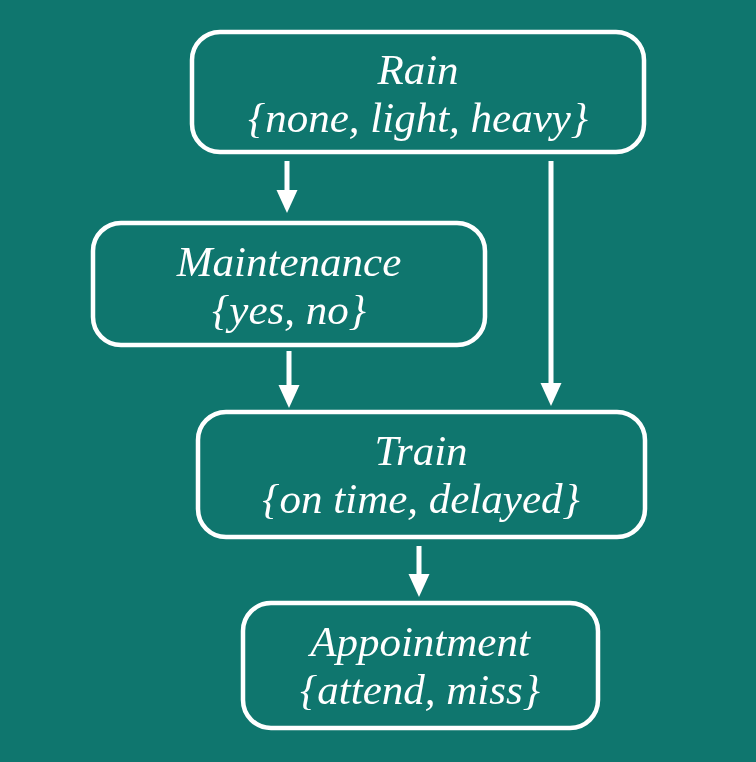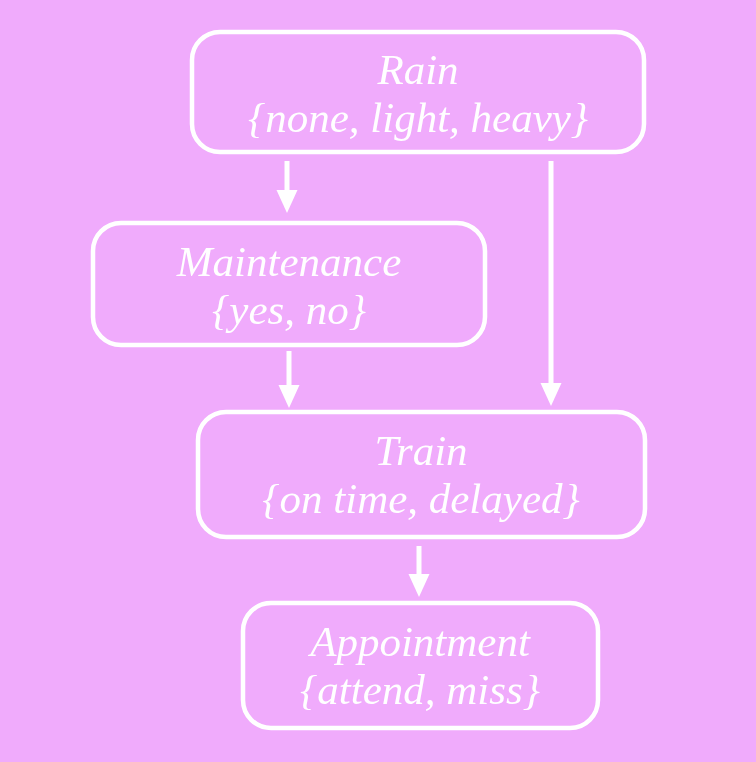--- a/index.html
+++ b/index.html
@@ -4,21 +4,21 @@
 <style>
   html, body {
     margin: 0;
     padding: 0;
     background: #000000;
   }
   .canvas {
     position: relative;
     width: 756px;
     height: 762px;
-    background: #f0abfc;
+    background: #0f766e;
     overflow: hidden;
   }
   svg { display: block; }
   .node-rect {
     fill: none;
     stroke: #ffffff;
     stroke-width: 4.5;
   }
   .edge-line {
     stroke: #ffffff;

